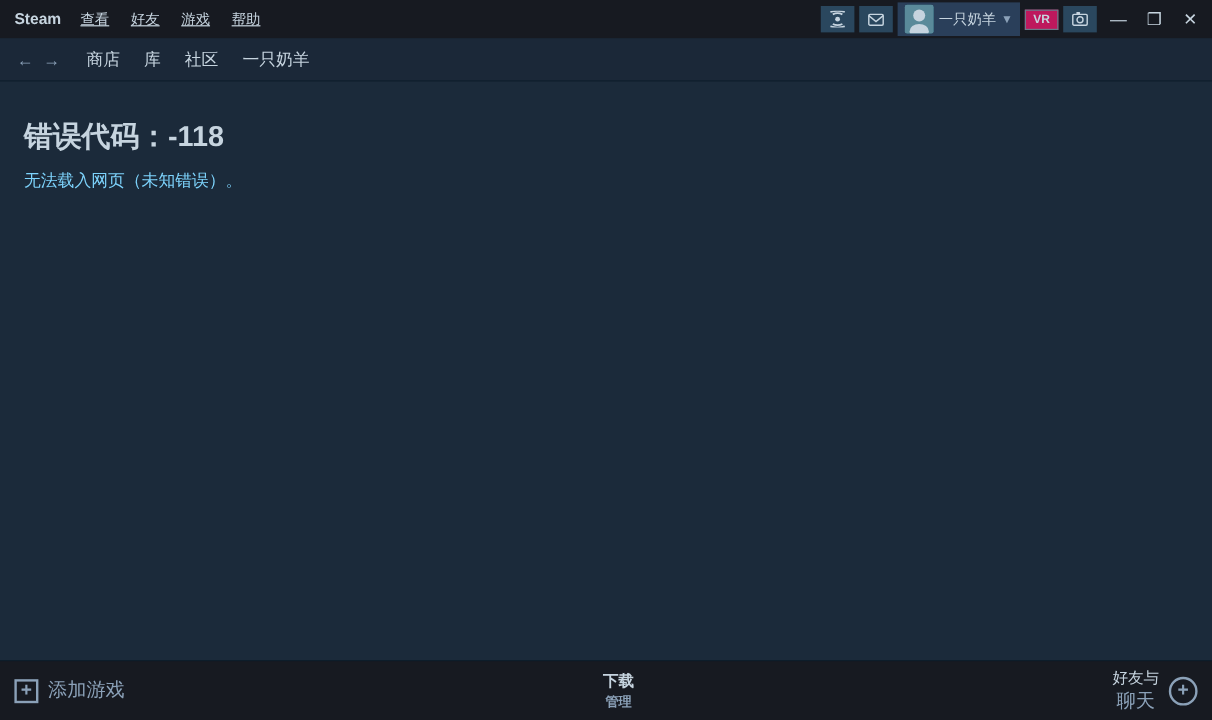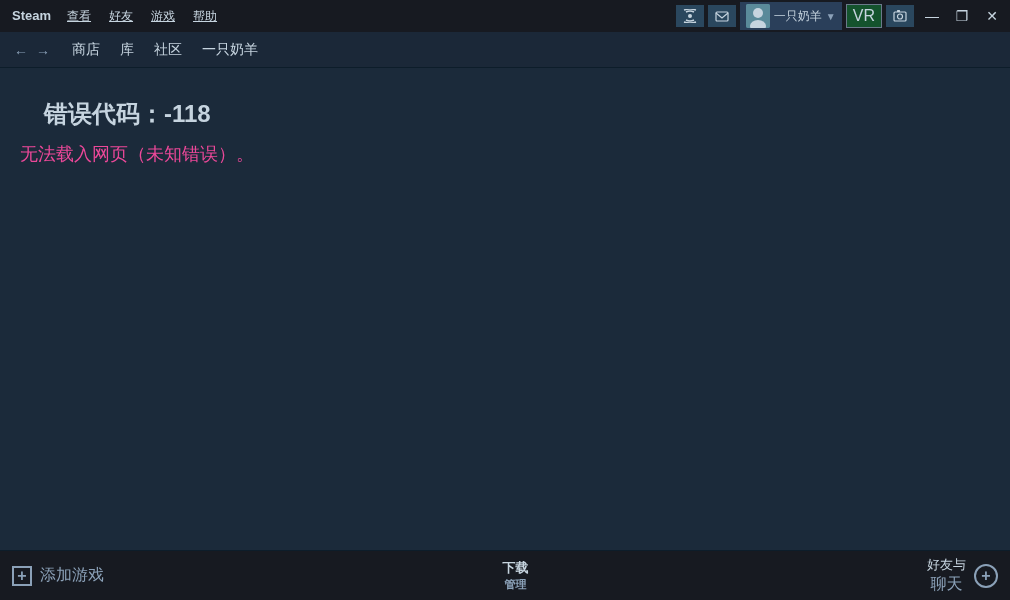--- a/index.html
+++ b/index.html
@@ -86,24 +86,24 @@
     }
     .tb-username {
       font-size: 12px;
       color: #c6d4df;
     }
     .tb-dropdown {
       font-size: 10px;
       color: #8ba1b8;
     }
     .vr-btn {
-      background: #14532d;
-      color: #c6d4df;
-      font-size: 16px;
-      font-weight: normal;
+      background: #be185d;
+      color: #c6d4df;
+      font-size: 10px;
+      font-weight: bold;
       padding: 2px 6px;
       cursor: pointer;
       border: 1px solid #6a7a8a;
     }
     .window-controls {
       display: flex;
       align-items: center;
       gap: 2px;
     }
     .win-btn {
@@ -158,25 +158,24 @@
       flex: 1;
       background: #1b2a3a;
       padding: 30px 20px;
       overflow: auto;
     }
     .error-code {
       font-size: 24px;
       color: #c6d4df;
       font-weight: bold;
       margin-bottom: 12px;
-      margin-left: 24px;
     }
     .error-desc {
-      font-size: 18px;
-      color: #ec4899;
+      font-size: 14px;
+      color: #7dd3fc;
     }
 
     
     .bottom-bar {
       height: 50px;
       background: #171a21;
       display: flex;
       align-items: center;
       justify-content: space-between;
       padding: 0 12px;

